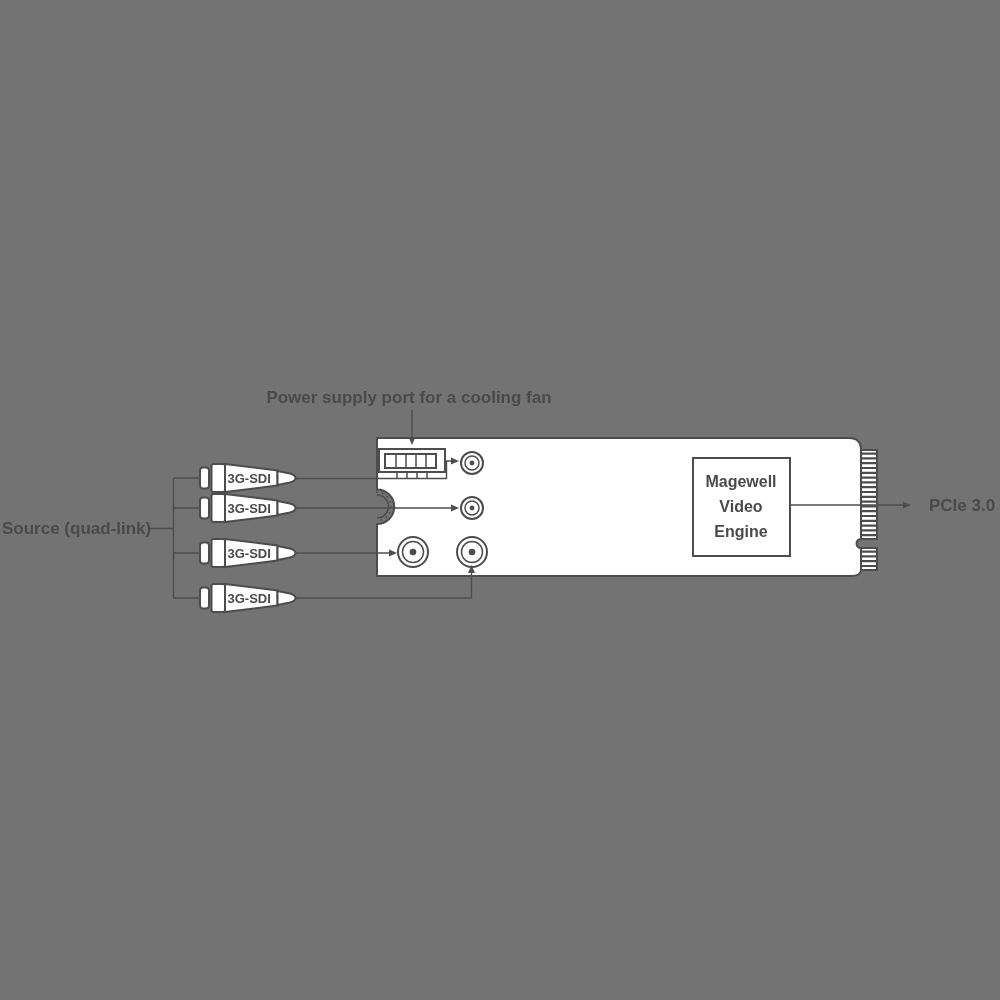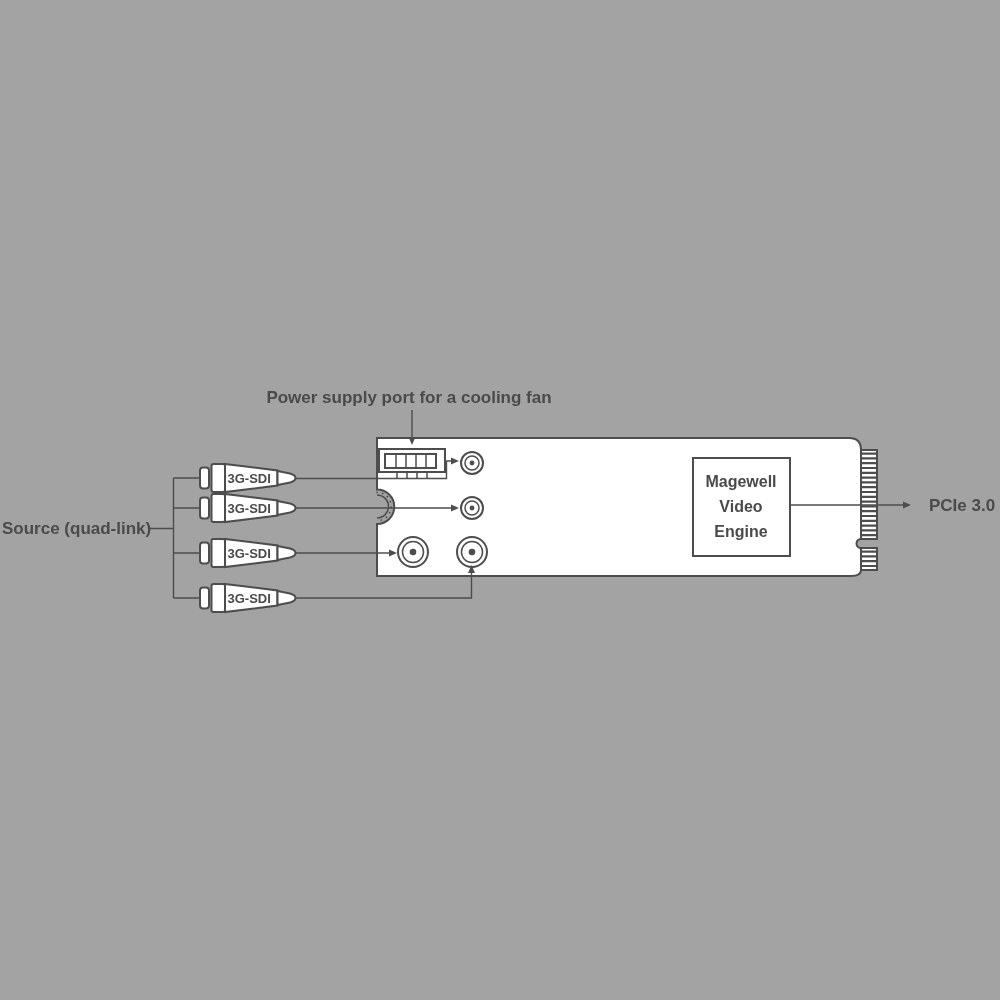--- a/index.html
+++ b/index.html
@@ -7,21 +7,21 @@
     padding: 0;
     width: 1000px;
     height: 1000px;
     background: #ffffff;
     font-family: "Liberation Sans", sans-serif;
   }
   #stage {
     position: relative;
     width: 1000px;
     height: 1000px;
-    background: #a3a3a3;
+    background: #737373;
   }
   svg { display: block; }
   .outline  { fill: #ffffff; stroke: #4d4d4d; stroke-width: 2; }
   .outline-thin { fill: none; stroke: #4d4d4d; stroke-width: 1.5; }
   .wire     { fill: none; stroke: #4d4d4d; stroke-width: 1.4; }
   .arrow    { fill: #4d4d4d; stroke: none; }
   .stripes  { fill: none; stroke: #4d4d4d; stroke-width: 14; stroke-dasharray: 2.2 2.6; }
   .dotsarc  { fill: none; stroke: #4d4d4d; stroke-width: 1.7; stroke-dasharray: 0.1 5.6; stroke-linecap: round; }
   .dot      { fill: #4d4d4d; stroke: none; }
   .lbl      { fill: #4a4a4a; font-weight: bold; }

